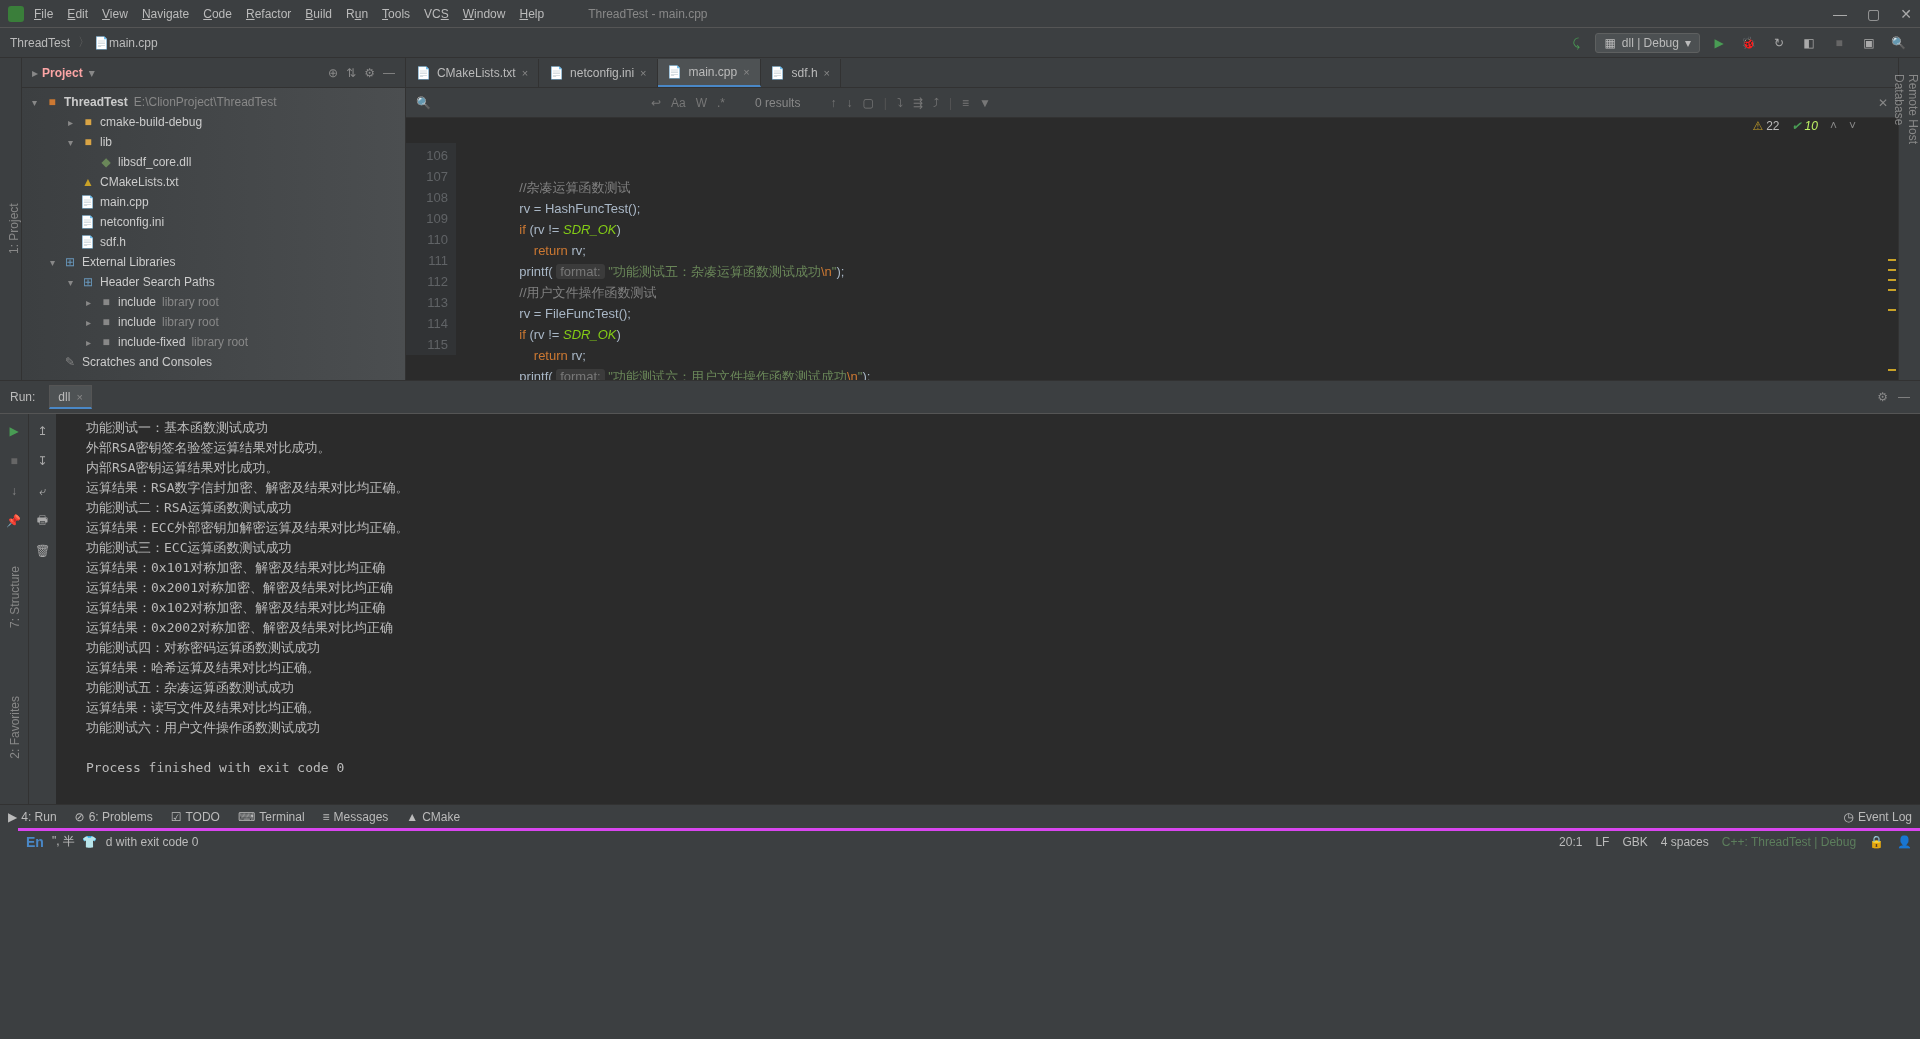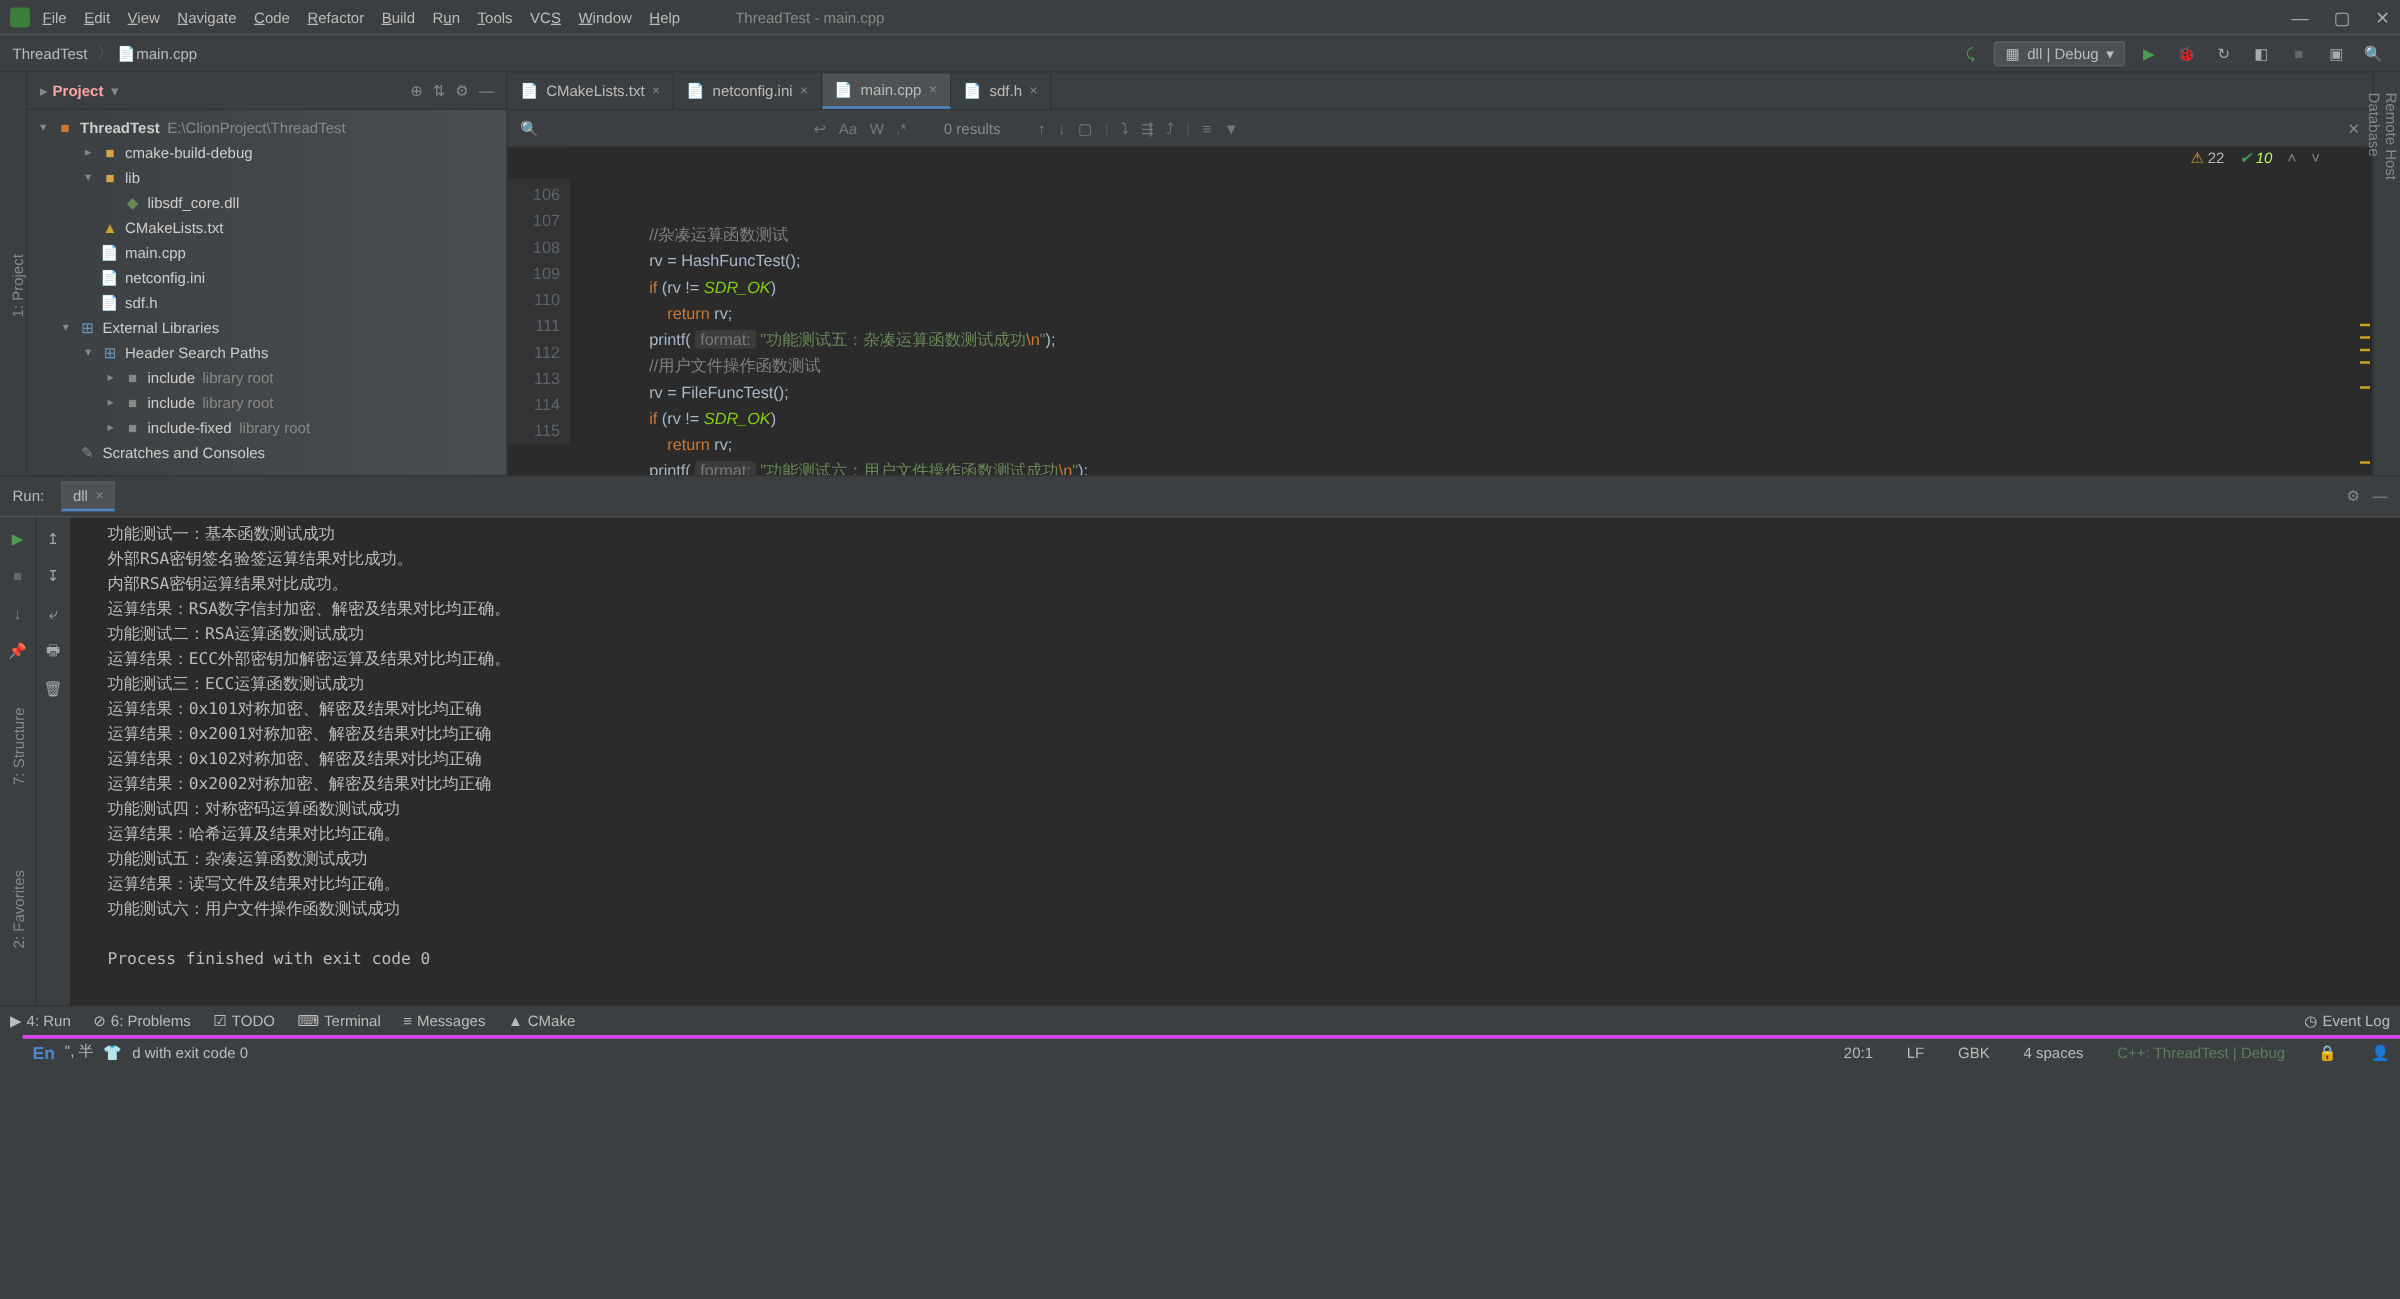--- a/index.html
+++ b/index.html
@@ -68,21 +68,21 @@
 .run-body { flex: 1; display: flex; overflow: hidden; }
 .run-toolbar { width: 28px; background: #3c3f41; display: flex; flex-direction: column; align-items: center; gap: 8px; padding-top: 6px; }
 .run-toolbar2 { width: 28px; background: #3c3f41; display: flex; flex-direction: column; align-items: center; gap: 8px; padding-top: 6px; border-left:1px solid #323232;}
 .console { flex: 1; background: #2b2b2b; color: #bbb; font-family: "Consolas", "Microsoft YaHei", monospace; font-size: 13px; line-height: 20px; padding: 4px 0 0 30px; white-space: pre; overflow: auto; }
 .bottom-tabs { height: 24px; background: #3c3f41; border-top: 1px solid #323232; display: flex; align-items: center; padding: 0 8px; gap: 18px; color: #bbb; }
 .bottom-tabs .t { cursor: pointer; display:flex; align-items:center; gap:4px; }
 .bottom-tabs .right { margin-left: auto; }
 .statusbar { height: 24px; background: #3c3f41; border-top: 3px solid #d946ef; display: flex; align-items: center; padding: 0 8px; color: #bbb; font-size: 12px; margin-left: 18px; }
 .statusbar .ime { display:flex; align-items:center; gap:8px; }
 .statusbar .ime .en { color:#4a88c7; font-weight:bold; font-size:14px; }
-.statusbar .right { margin-left: auto; display: flex; gap: 27px; align-items:flex-start; }
+.statusbar .right { margin-left: auto; display: flex; gap: 13px; align-items:flex-start; }
 .statusbar .ctx { color: #5c7e5c; }
 </style>
 </head>
 <body>
 
 <div class="titlebar">
   <div class="logo"></div>
   <span class="menu"><u>F</u>ile</span>
   <span class="menu"><u>E</u>dit</span>
   <span class="menu"><u>V</u>iew</span>

